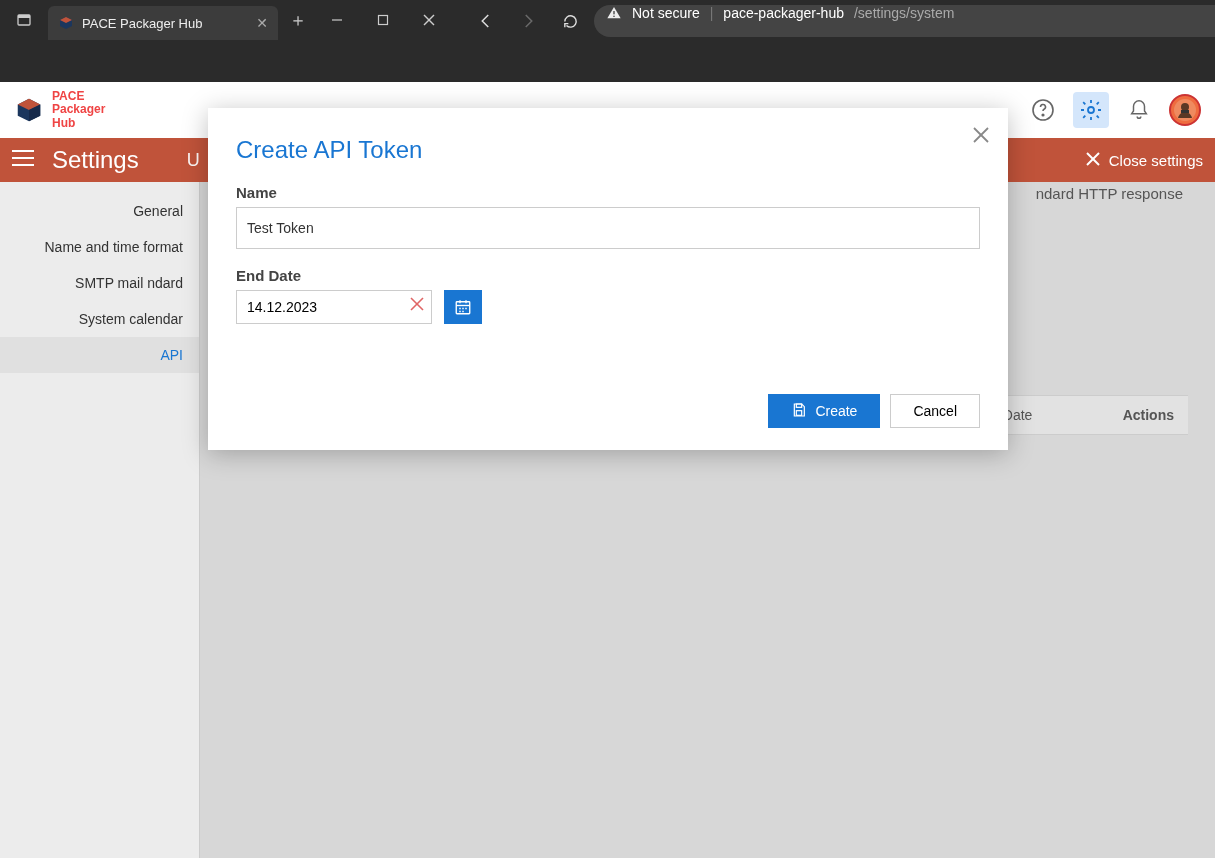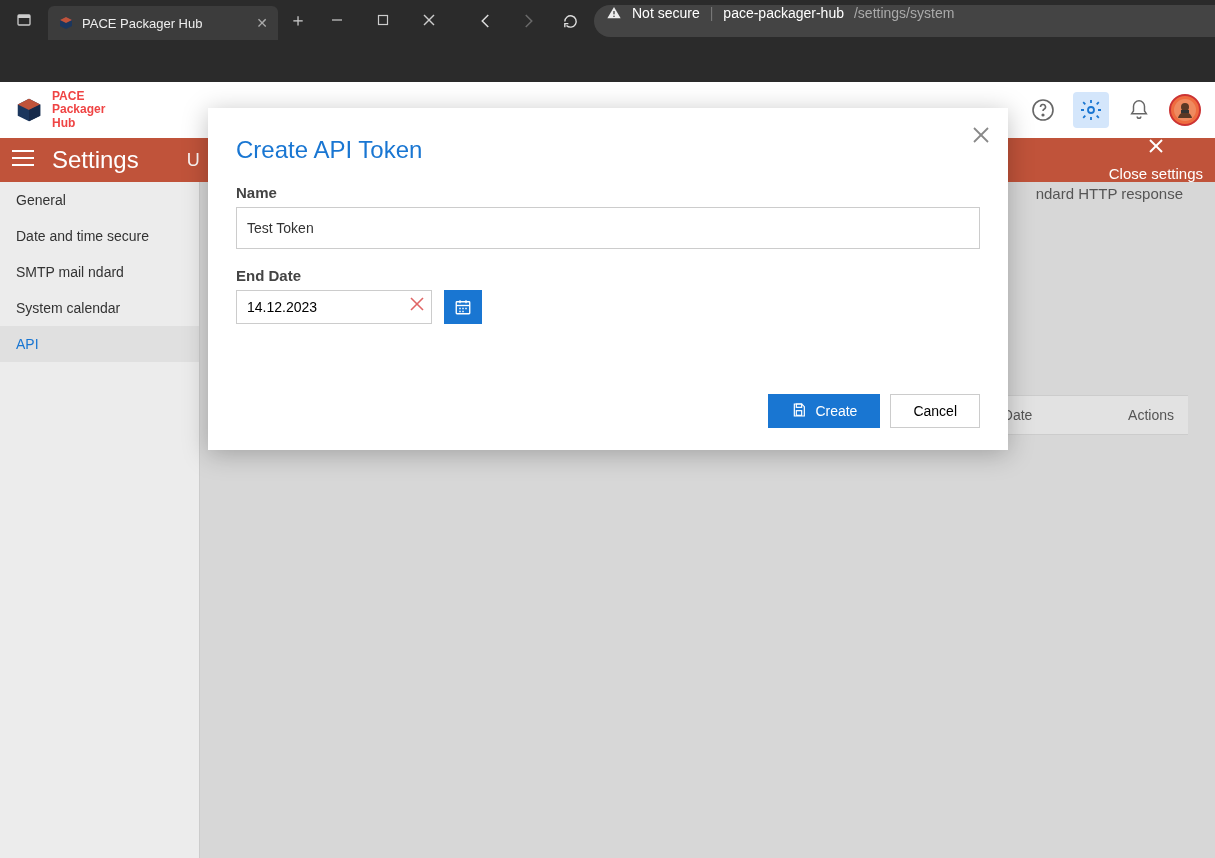--- a/index.html
+++ b/index.html
@@ -34,38 +34,38 @@
   .logo-cube { width:30px; height:30px; }
   .logo-text { font-size:12px; font-weight:600; color:#ef4444; line-height:1.1; }
   .app-header .spacer { flex:1; }
   .hdr-icon { width:36px; height:36px; display:flex; align-items:center; justify-content:center; border-radius:4px; color:#555; cursor:pointer; }
   .hdr-icon.active { background:#d4e6fb; color:#1976d2; }
   .user-av { width:32px; height:32px; border-radius:50%; background:#ef6c3f; border:2px solid #c33; display:flex;align-items:center;justify-content:center;}
 
   .settings-bar { height:44px; background:#c0533a; color:#fff; display:flex; align-items:center; padding:0 12px; gap:18px; font-size:22px; }
   .hamburger { font-size:22px; cursor:pointer; }
   .settings-bar .title { font-size:24px; font-weight:400; }
-  .settings-bar .close-btn { margin-left:auto; display:flex; align-items:center; gap:8px; font-size:15px; cursor:pointer;flex-direction:column; }
+  .settings-bar .close-btn { margin-left:auto; display:flex; align-items:center; gap:8px; font-size:15px; cursor:pointer; }
 
   .content-wrap { display:flex; height: calc(100% - 56px - 44px); background:#d7d7d7; }
-  .sidebar { width:200px; background:#ececec; border-right:1px solid #ccc; padding-top:0; }
+  .sidebar { width:200px; background:#ececec; border-right:1px solid #ccc; padding-top:11px;text-align:right; }
   .side-item { padding:10px 16px; font-size:14px; color:#333; cursor:pointer; }
   .side-item.active { color:#1976d2; background:#e0e0e0; }
 
   .main { flex:1; padding:32px; color:#444; font-size:15px; position:relative; }
   .main-desc { color:#555; line-height:1.6; }
 
   .table-header { position:absolute; top:213px; left:30px; right:27px; height:40px; background:#e2e2e2; display:flex; align-items:center; padding:0 14px; font-size:14px; color:#555; border-top:1px solid #ccc; border-bottom:1px solid #ccc; }
   .th { }
   .th-name  { width:176px; }
   .th-token { width:260px; }
   .th-created{ width:148px; }
   .th-last  { width:146px; }
   .th-end   { width:98px; }
-  .th-actions{ margin-left:auto; }
+  .th-actions{ margin-left:auto;font-weight:bold; }
   .modal { position:absolute; top:26px; left:208px; width:800px; background:#fff; box-shadow:0 4px 24px rgba(0,0,0,.25); padding:28px 28px 22px 28px; }
   .modal h2 { color:#1976d2; font-weight:400; font-size:24px; margin-bottom:20px; }
   .modal .close-x { position:absolute; top:18px; right:18px; color:#888; font-size:20px; cursor:pointer; }
   .field-label { font-weight:600; color:#444; font-size:15px; margin-bottom:6px; }
   .text-input { width:100%; height:42px; border:1px solid #ccc; padding:0 10px; font-size:14px; color:#333; }
   .form-group { margin-bottom:18px; }
   .date-row { display:flex; gap:12px; align-items:center; }
   .date-box { position:relative; width:196px; }
   .date-box input { width:100%; height:34px; border:1px solid #ccc; padding:0 30px 0 10px; font-size:14px; }
   .date-box .clear { position:absolute; right:8px; top:7px; color:#e06666; cursor:pointer; font-size:16px; }
@@ -251,21 +251,21 @@
             <line x1="14" y1="2" x2="2" y2="14" stroke="#fff" stroke-width="2"></line>
           </svg>
       </span>
       <span>Close settings</span>
     </div>
   </div>
 
   <div class="content-wrap">
     <div class="sidebar">
       <div class="side-item">General</div>
-      <div class="side-item">Date and time secure</div>
+      <div class="side-item">Name and time format</div>
       <div class="side-item">SMTP mail ndard</div>
       <div class="side-item">System calendar</div>
       <div class="side-item active">API</div>
     </div>
 
     <div class="main">
       <div class="main-desc" style="position:absolute; right:32px; top:0px;">ndard HTTP response</div>
 
       <div class="table-header">
         <div class="th th-name">Name</div>

